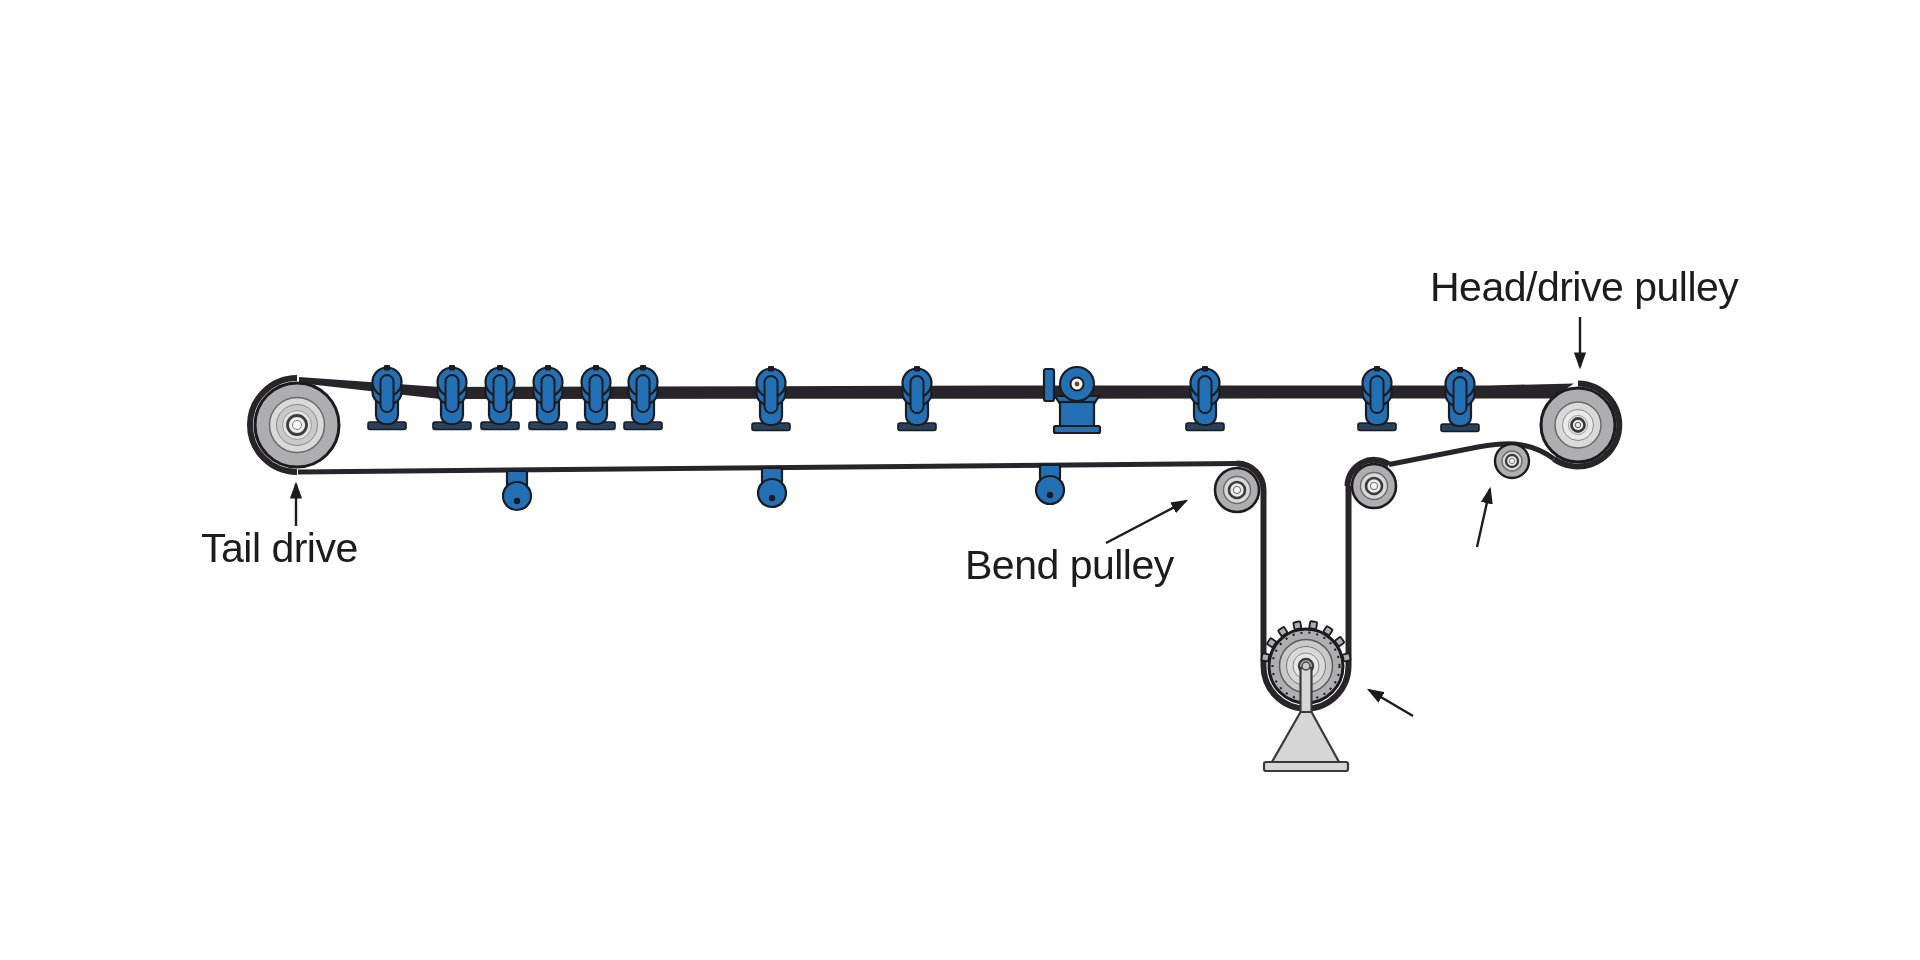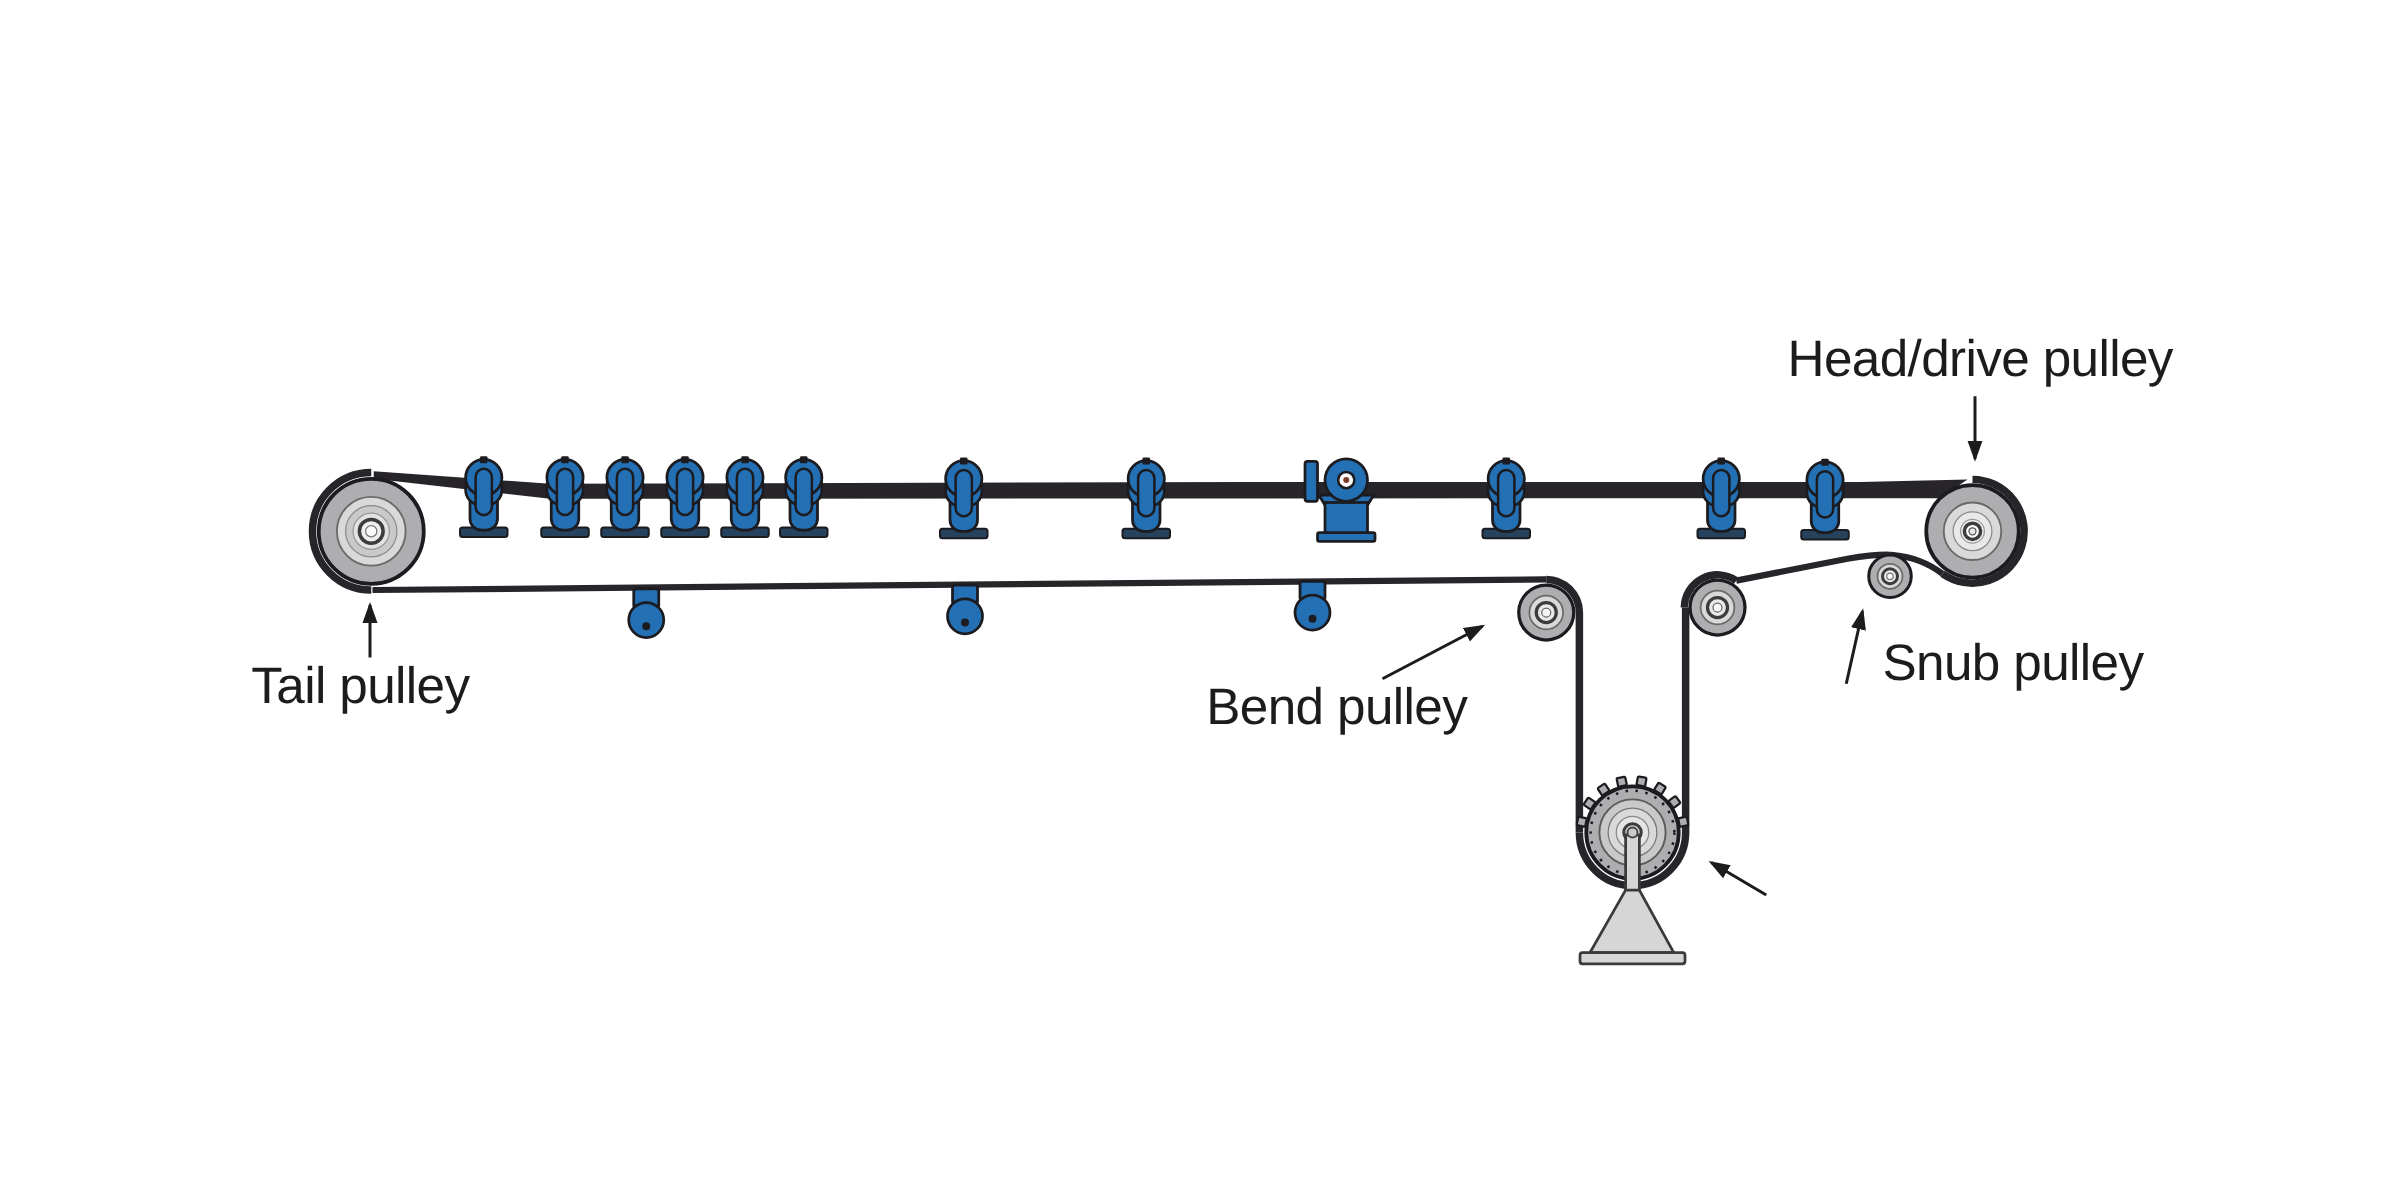--- a/index.html
+++ b/index.html
@@ -178,17 +178,16 @@
   <g>
     <path class="arrow-line" marker-end="url(#ah)" d="M 296 526 L 296 484"></path>
     <path class="arrow-line" marker-end="url(#ah)" d="M 1580 317 L 1580 367"></path>
     <path class="arrow-line" marker-end="url(#ah)" d="M 1106 543 L 1186 501"></path>
     <path class="arrow-line" marker-end="url(#ah)" d="M 1477 547 L 1490 489"></path>
     <path class="arrow-line" marker-end="url(#ah)" d="M 1413 716 L 1369 690"></path>
   </g>
 </svg>
 
 <div class="diagram-label" style="left:1430px;top:266px">Head/drive pulley</div>
-<div class="diagram-label" style="left:201px;top:527px">Tail pulley</div>
+<div class="diagram-label" style="left:201px;top:527px">Tail drive</div>
 <div class="diagram-label" style="left:965px;top:544px">Bend pulley</div>
-<div class="diagram-label" style="left:1506px;top:509px">Snub pulley</div>
 
 </div>
 
 </body></html>

